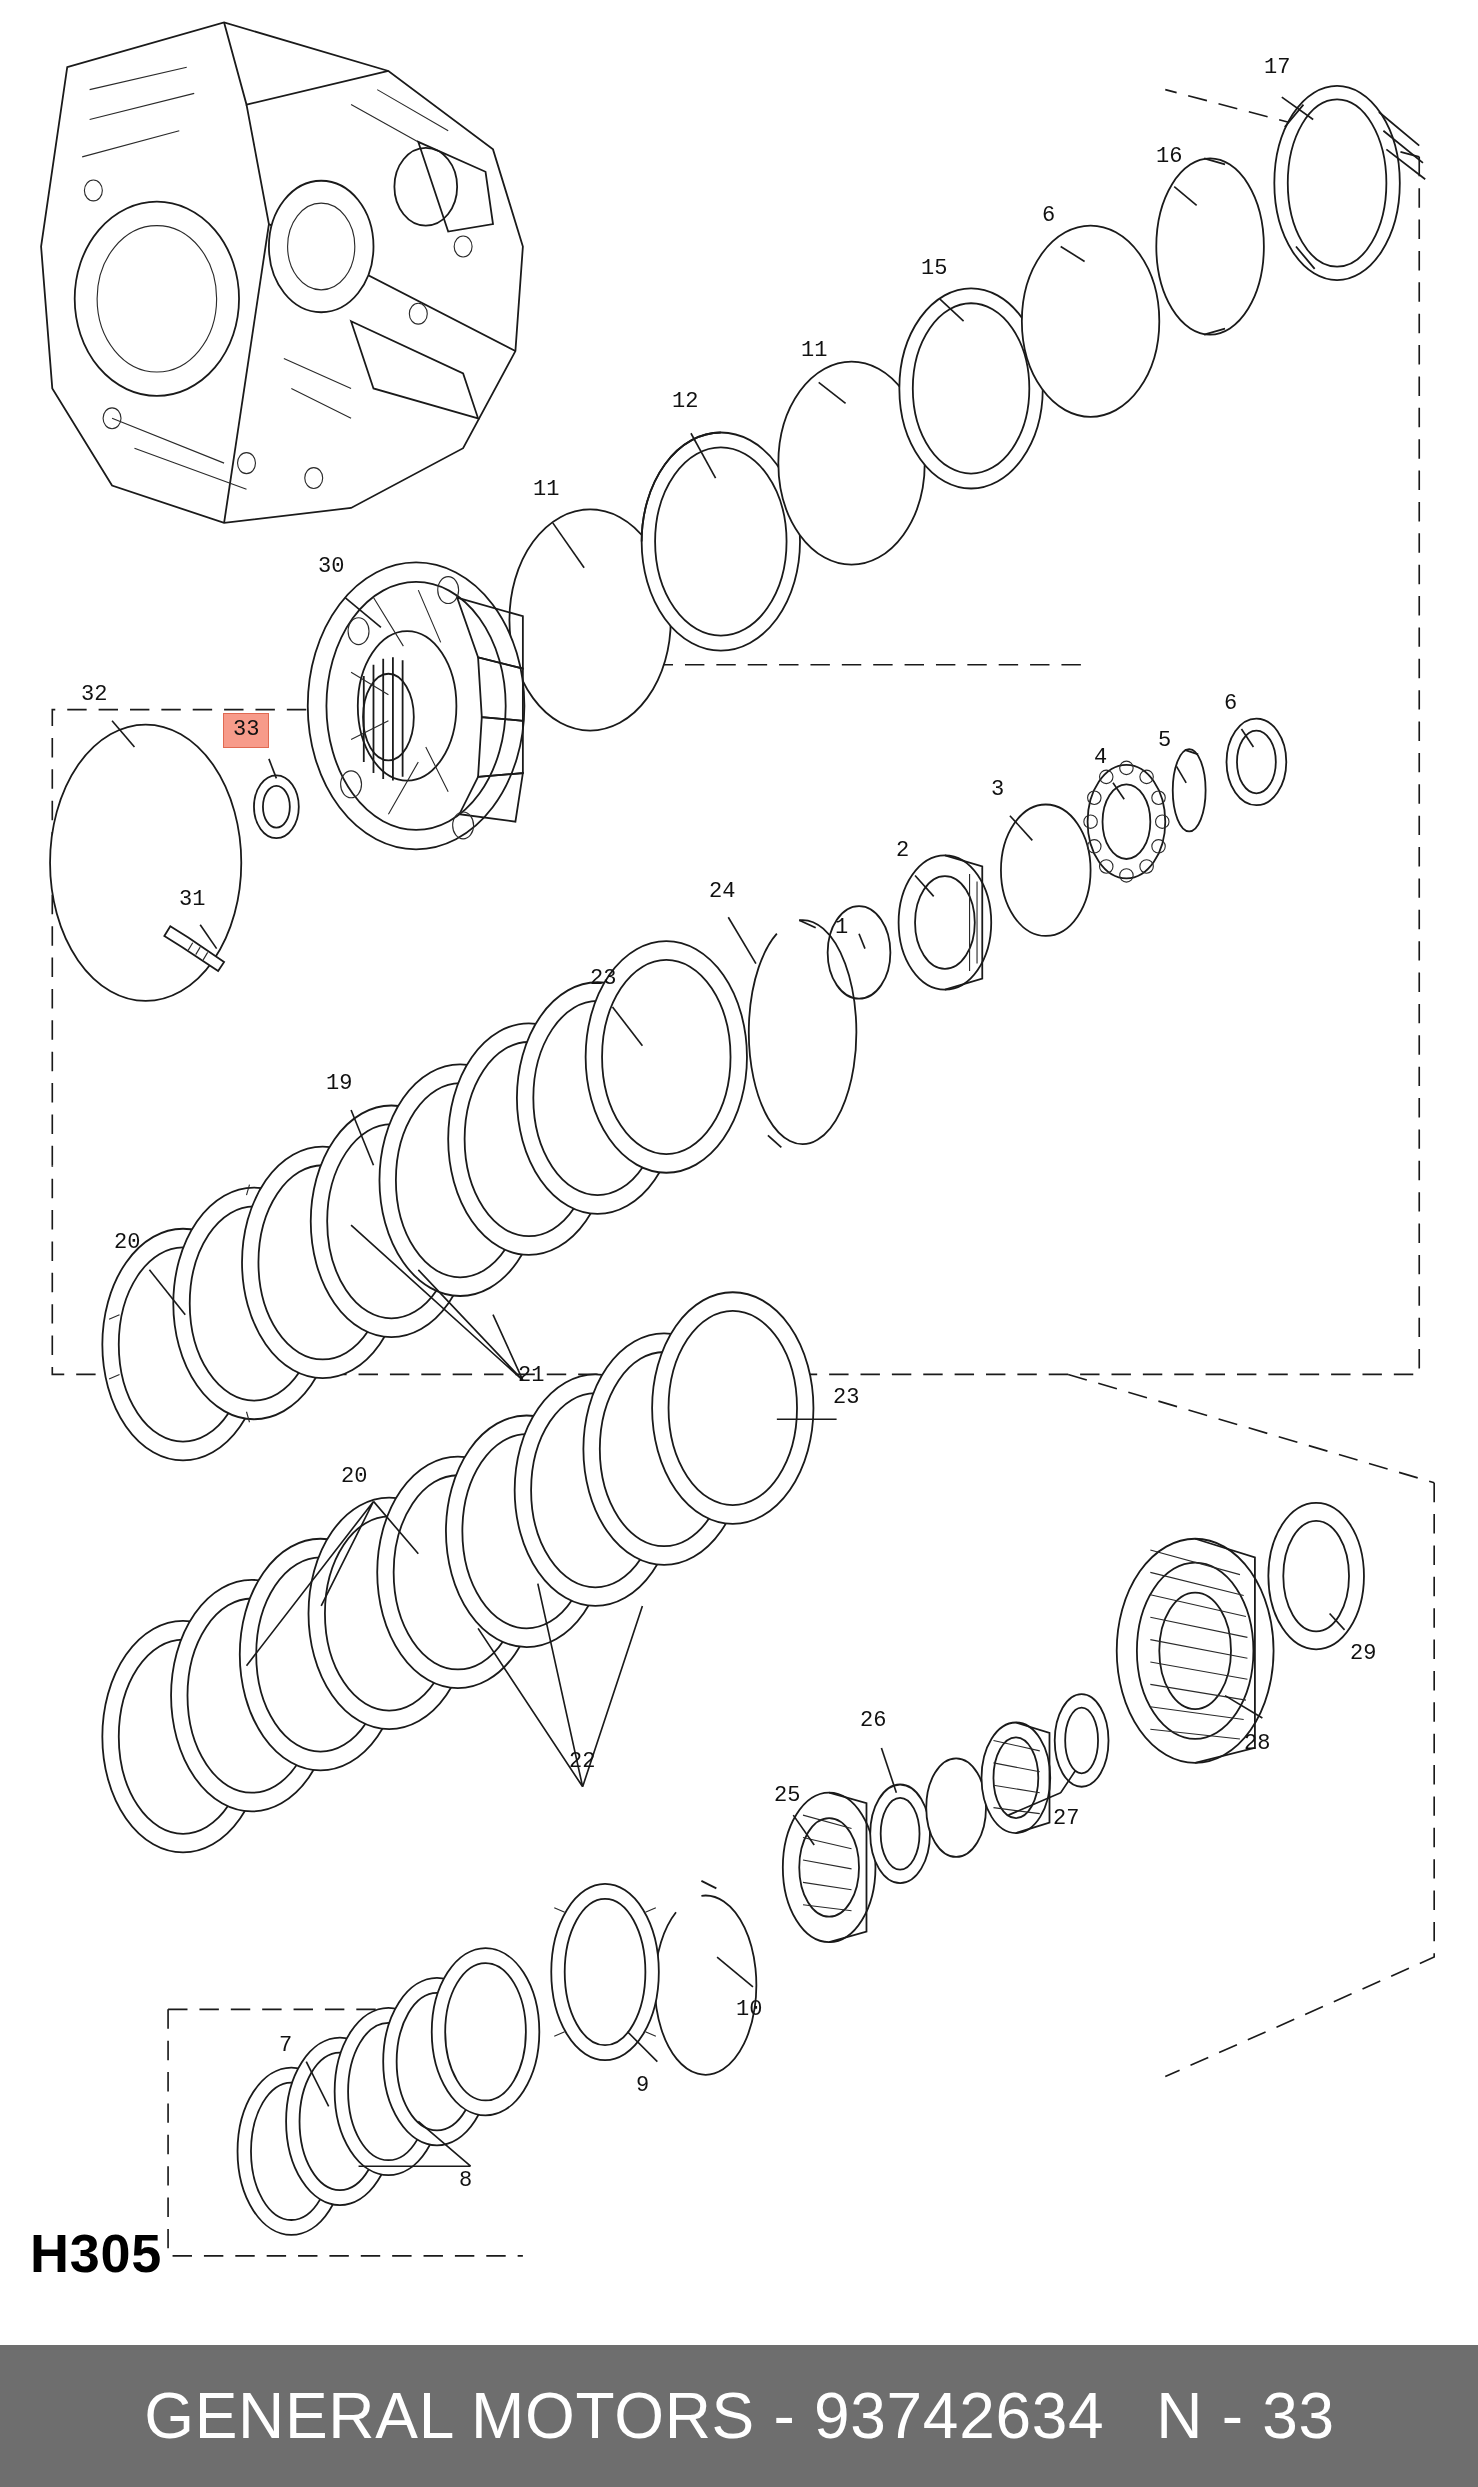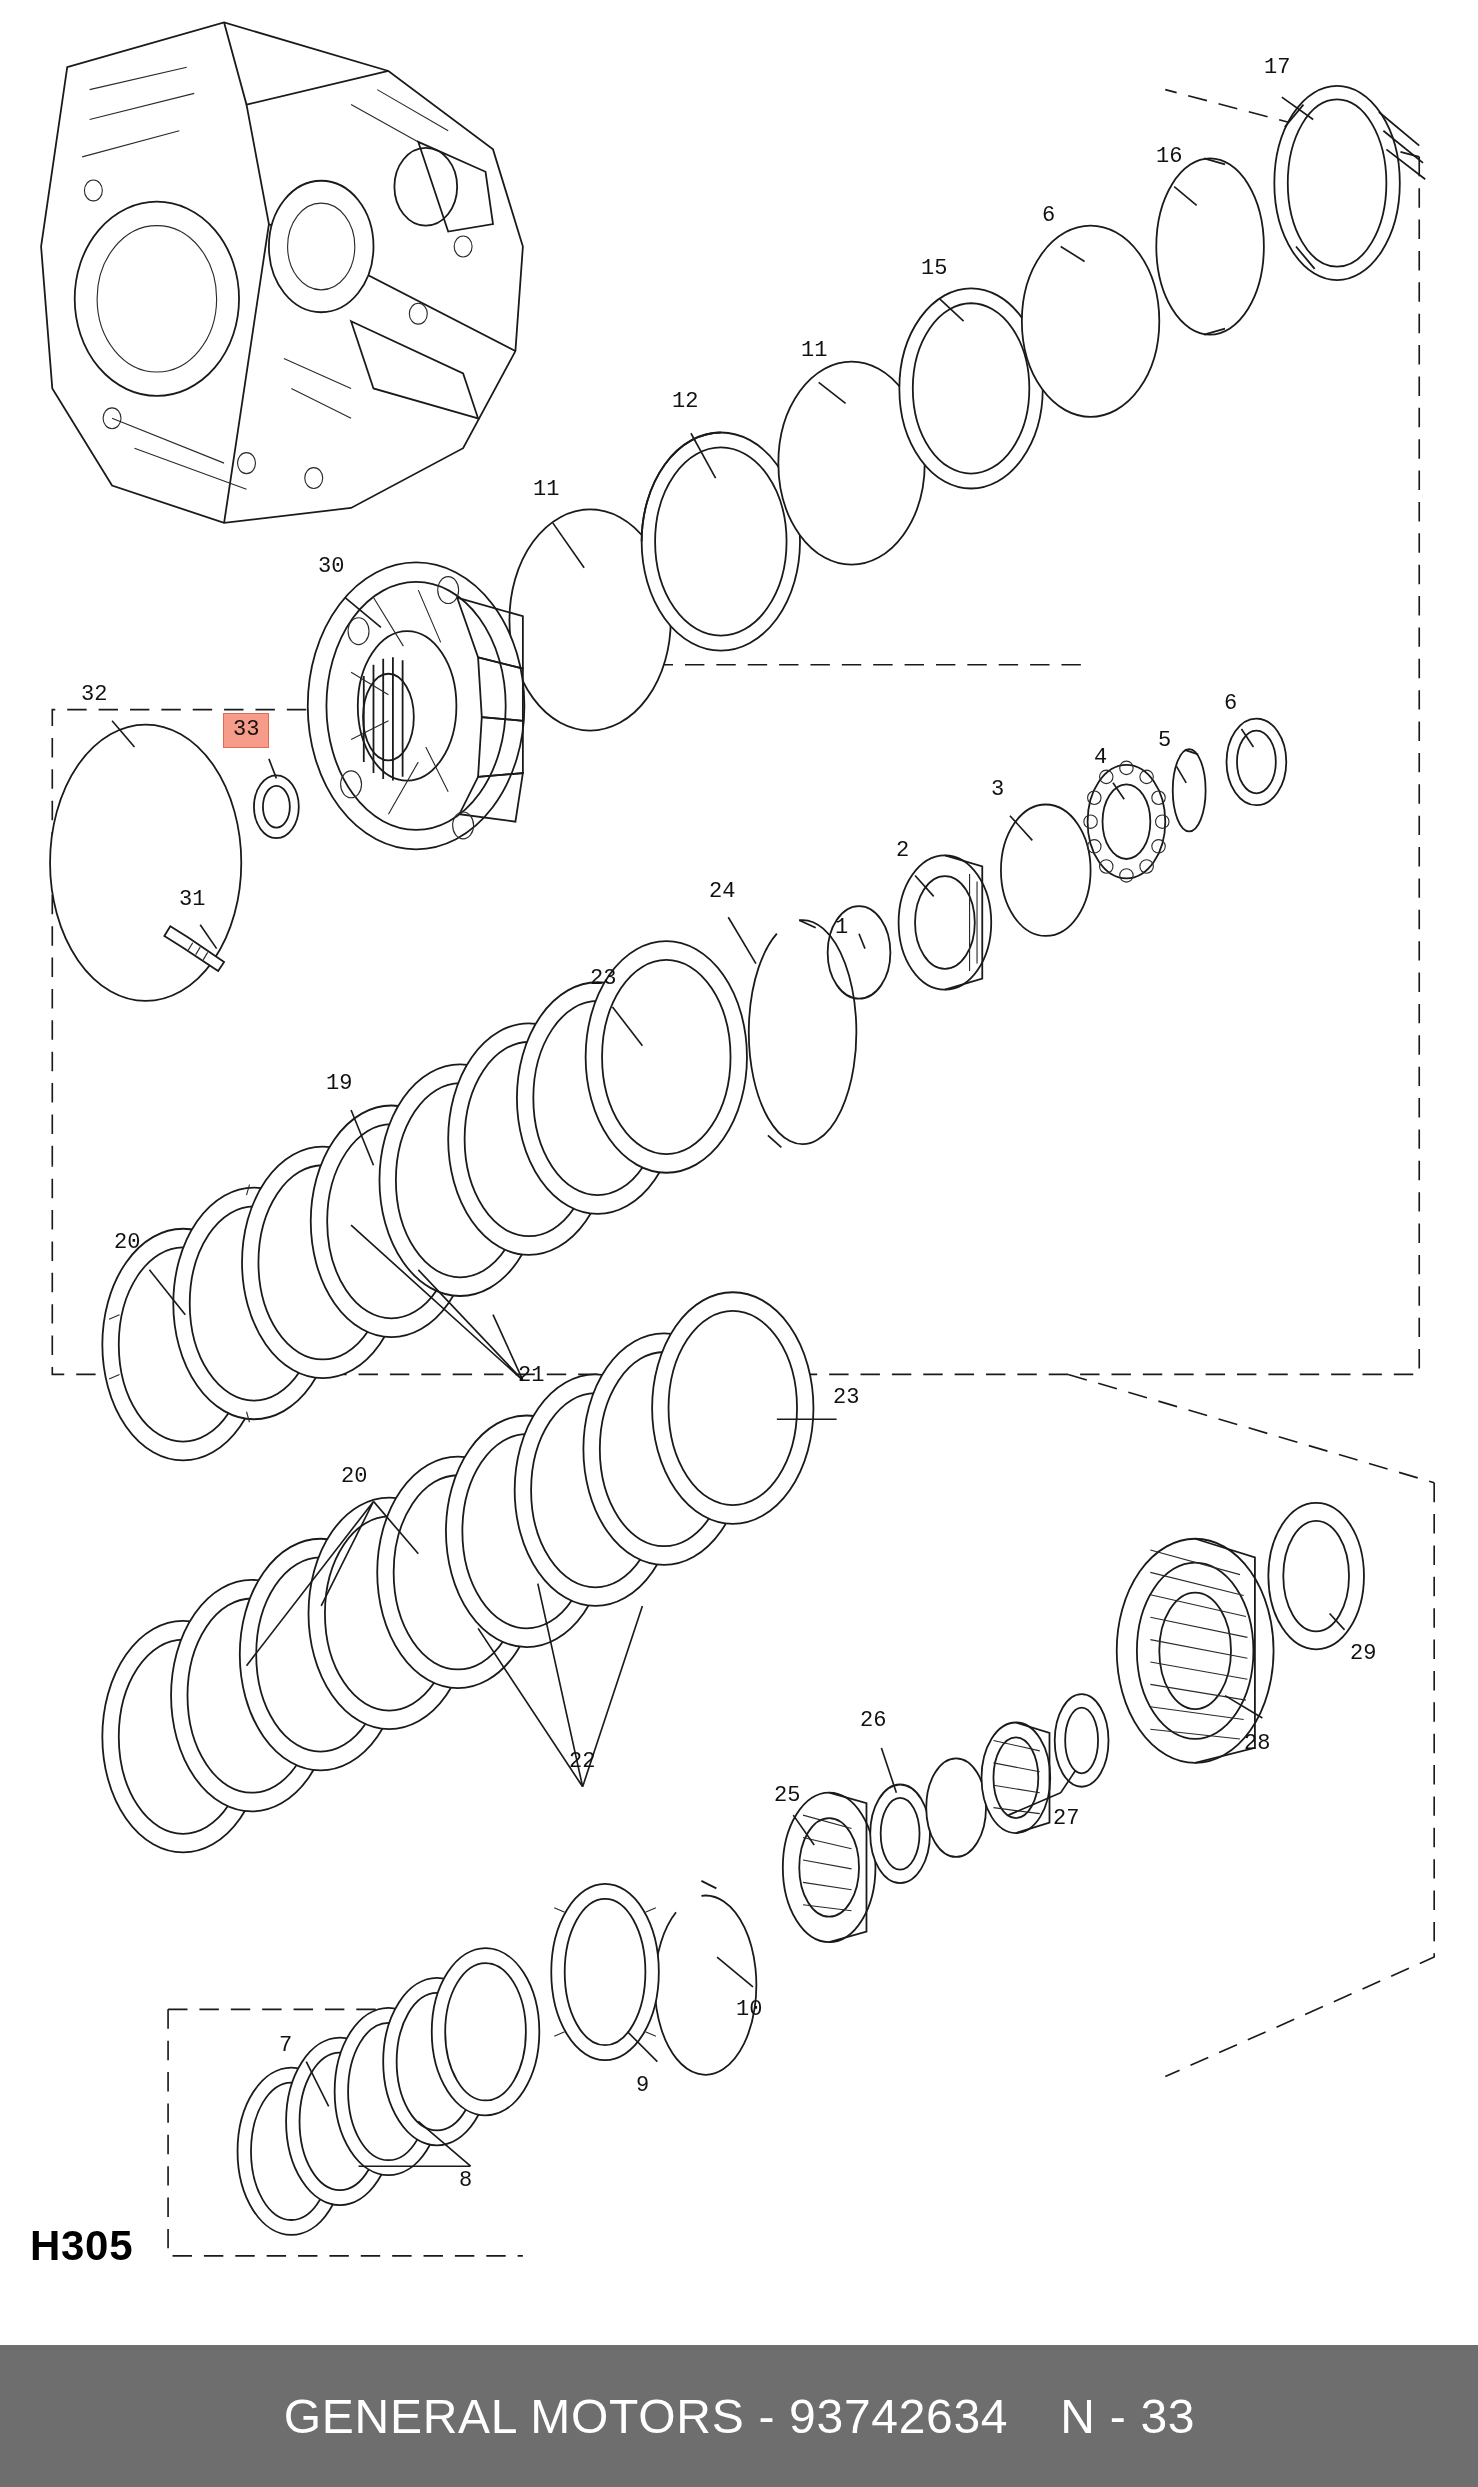--- a/index.html
+++ b/index.html
@@ -43,42 +43,42 @@
     background: #f79b8a;
     padding: 4.5px 9px 6px 9px;
     border: 0.7px solid #e06a52;
     color: #111;
     text-align: center;
   }
   #code-label {
     position: absolute;
     left: 30px;
     top: 2222px;
-    font-size: 42px;
+    font-size: 54px;
     font-weight: bold;
     letter-spacing: 0.7px;
     color: #000000;
   }
   #footer {
     position: absolute;
     left: 0;
     top: 2345px;
     width: 1479px;
     height: 142px;
     background: #6e6e6e;
     display: flex;
     align-items: center;
     justify-content: center;
   }
   #footer-inner {
     display: flex;
     align-items: baseline;
     gap: 52px;
     color: #ffffff;
-    font-size: 48px;
+    font-size: 64px;
     letter-spacing: 0.7px;
   }
   #footer-brand { font-weight: normal; }
   #footer-page { font-weight: normal; }
 </style>
 </head>
 <body>
 
 <div id="page">
 

